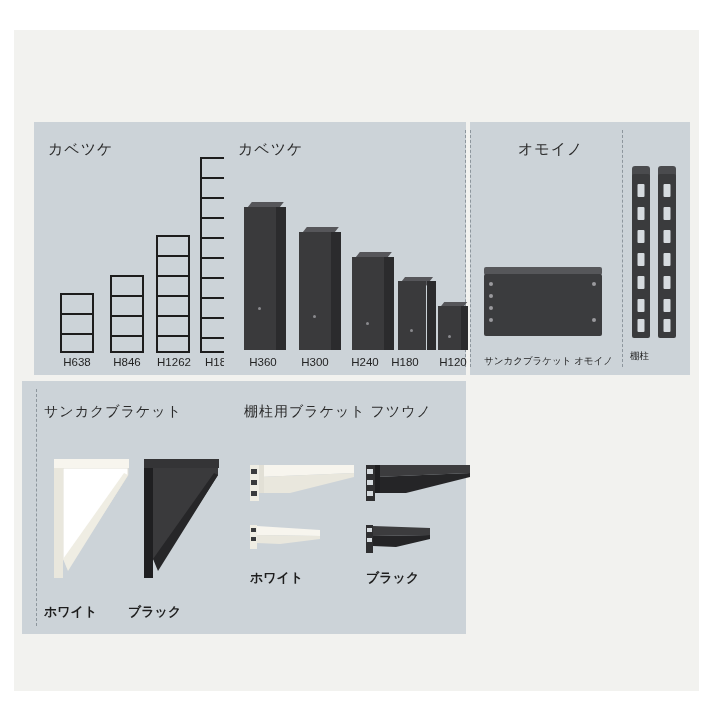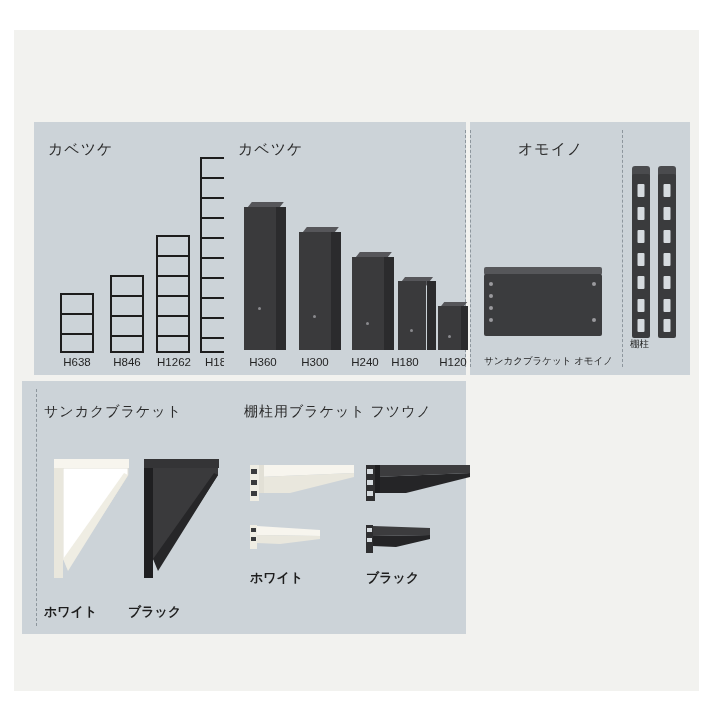--- a/index.html
+++ b/index.html
@@ -339,21 +339,21 @@
       <div class="slot" style="top:10px;"></div>
       <div class="slot" style="top:33px;"></div>
       <div class="slot" style="top:56px;"></div>
       <div class="slot" style="top:79px;"></div>
       <div class="slot" style="top:102px;"></div>
       <div class="slot" style="top:125px;"></div>
       <div class="slot" style="top:145px;"></div>
     </div>
 
     <div class="cap-sm" style="left:14px; top:233px;">サンカクブラケット オモイノ</div>
-    <div class="cap-sm" style="left:160px; top:216px;">棚柱</div>
+    <div class="cap-sm" style="left:160px; top:228px;">棚柱</div>
   </div>
 
   <div class="panel panel-row2 p-sankaku">
     <div class="leftdash" style="left:14px;"></div>
     <div class="panel-label" style="left:22px; top:22px; font-size:14px;">サンカクブラケット</div>
     <div class="dash-sep" style="right:0;"></div>
 
     <svg class="svgwrap" style="left:32px; top:78px;" width="80" height="125" viewBox="0 0 80 125">
       <polygon points="0,0 74,0 74,9 9,9 9,118 0,118" fill="#f3f1e9"></polygon>
       <polygon points="9,9 74,9 74,16 16,106 9,100" fill="#ffffff" stroke="#e2e0d6" stroke-width="1"></polygon>

